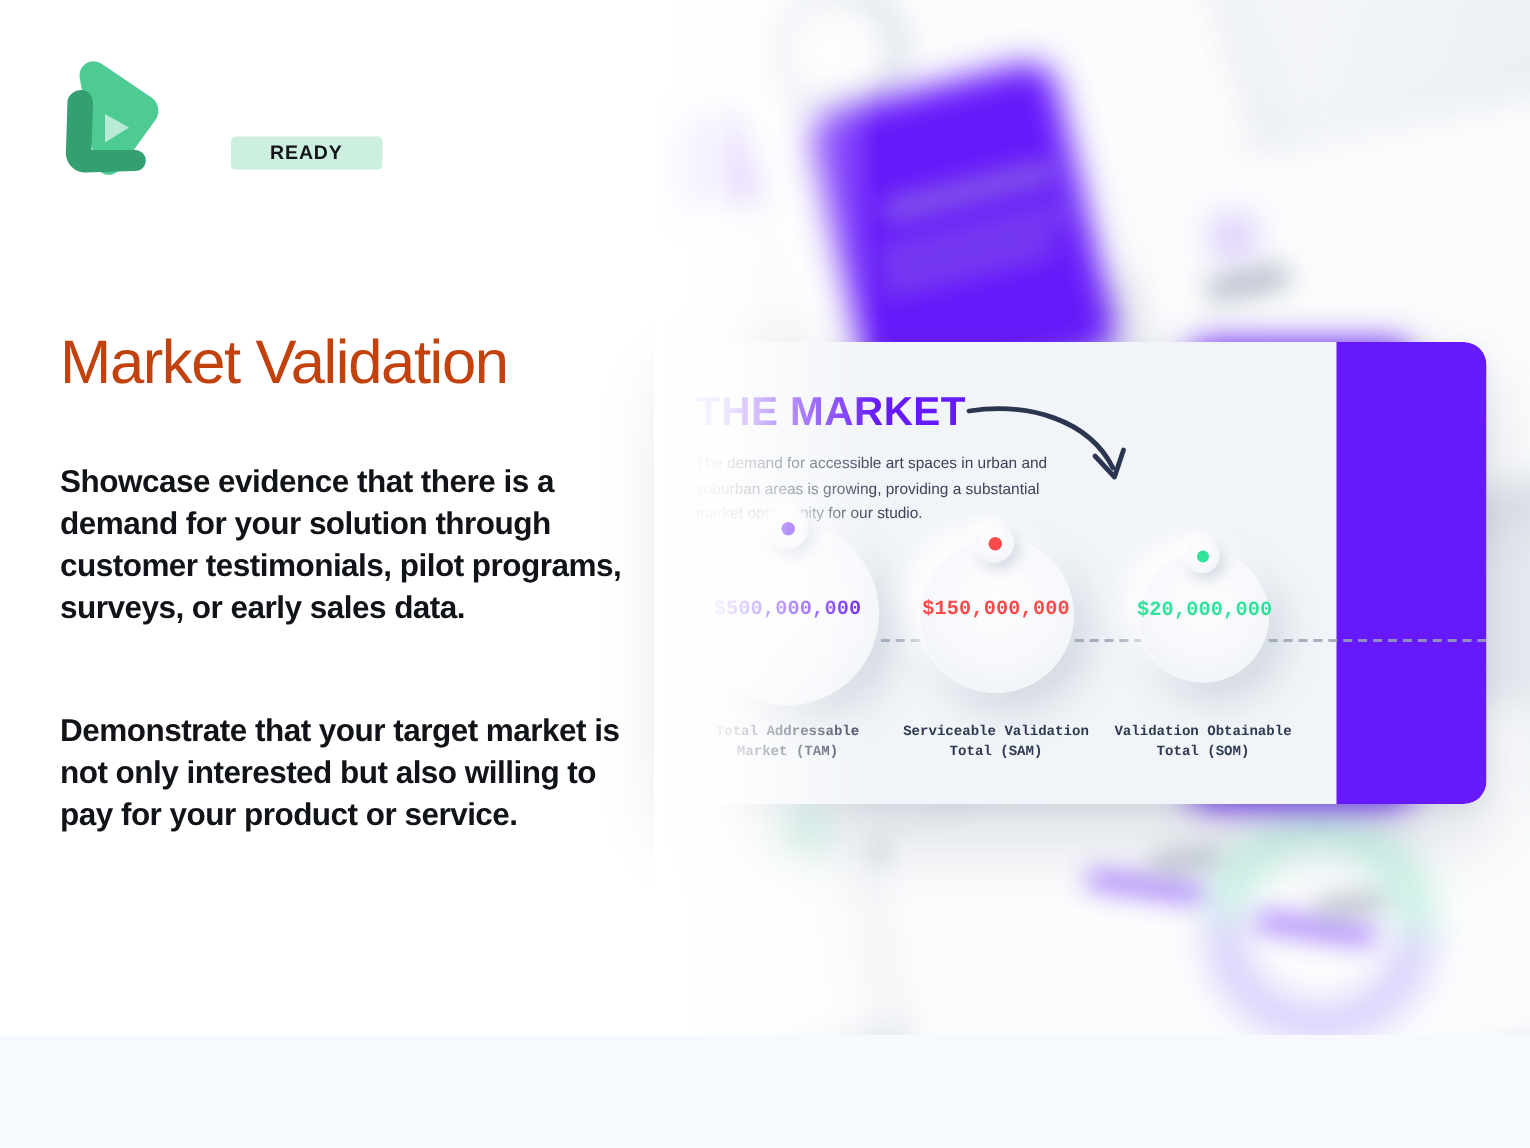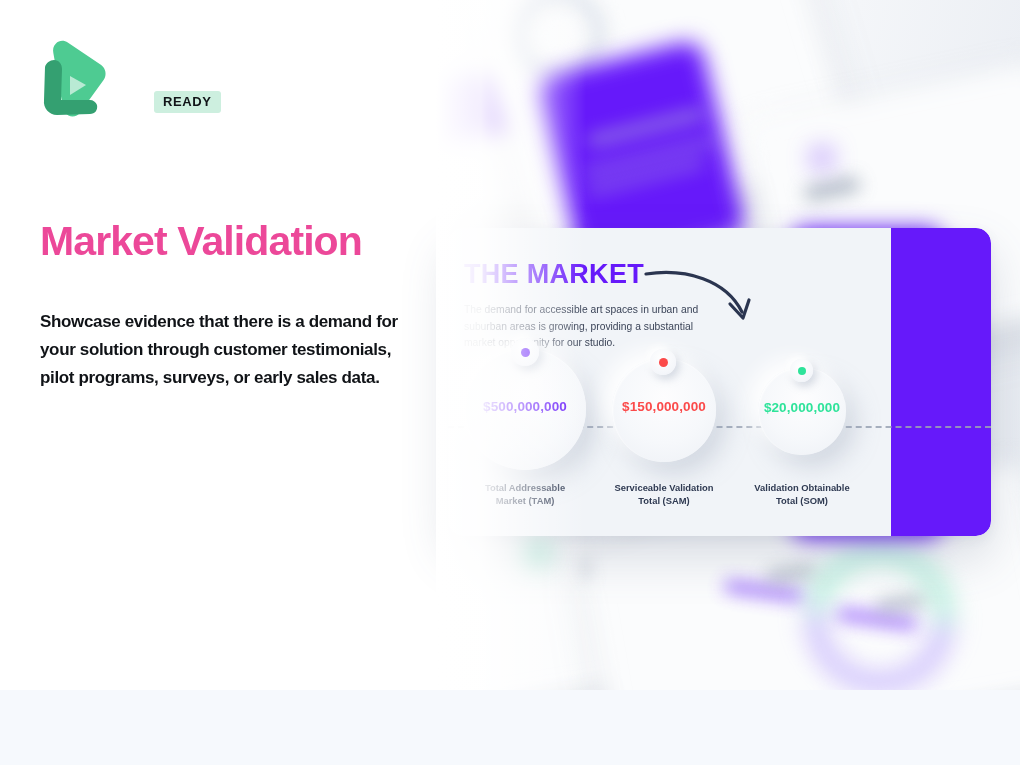--- a/index.html
+++ b/index.html
@@ -64,21 +64,21 @@
   }
   .arrow{ position:absolute; left:196px; top:40px; width:118px; height:60px; }
 
   
   .dashline{
     position:absolute; left:0px; top:198px; width:543px; height:0;
     border-top:2px dashed #9aa4b4; opacity:.85;
   }
 
   
-  .circles{ position:absolute; left:0; top:0; width:443px; height:308px; }
+  .circles{ position:absolute; left:0; top:0; width:443px; height:308px;font-family:Liberation Mono, monospace; }
   .node{ position:absolute; }
   .bubble{
     position:absolute; border-radius:50%;
     background:radial-gradient(circle at 50% 38%,#fdfdfe 0%,#f6f8fb 55%,#edf0f5 100%);
     box-shadow:
       -9px -9px 20px rgba(255,255,255,.95),
       10px 12px 24px rgba(150,162,182,.34),
       inset 1px 1px 2px rgba(255,255,255,.9);
   }
   .knob{
@@ -95,34 +95,34 @@
   .nlabel{
     position:absolute; width:150px; text-align:center; left:50%; transform:translateX(-50%);
     font-size:9.4px; font-weight:bold; line-height:12.5px; color:#2f3a52;
   }
 
   
   .logo-wrap{ position:absolute; left:40px; top:38px; width:340px; height:86px; }
   .logo-mark{ position:absolute; left:0; top:0; width:68px; height:82px; }
   .ready-badge{
     position:absolute; left:114px; top:53px; background:#cdefdf;
-    padding:3px 9px 4px; border-radius:3px;
+    padding:3px 26px 4px; border-radius:3px;
     font-size:13px; font-weight:bold; letter-spacing:.6px; color:#111418;
   }
   .brand{
     position:absolute; left:113px; top:77px;
     font-size:26.5px; font-weight:bold; letter-spacing:-.6px; color:#111418;
   }
   .headline{
     position:absolute; left:40px; top:218px;
-    font-size:41px; font-weight:bold; letter-spacing:-.9px; color:#ec4899;
+    font-size:41px; font-weight:normal; letter-spacing:-.9px; color:#c2410c;
   }
   .para{
     position:absolute; left:40px; width:378px;
-    font-size:17px; font-weight:bold; line-height:28px; letter-spacing:-.35px; color:#101317;
+    font-size:21px; font-weight:bold; line-height:28px; letter-spacing:-.35px; color:#101317;
   }
   #para1{ top:308px; }
   #para2{ top:474px; }
 
   .bottom-band{
     position:absolute; left:0; top:690px; width:1020px; height:75px;
     background:#f6f9fd; z-index:60;
   }
 </style>
 </head>
@@ -224,15 +224,16 @@
       <path d="M22 3 C26 0,31 1,34 4 L63 32 C67 36,67 43,63 47 L34 75 C31 78,26 79,22 76 C19 74,18 71,18 67 L18 12 C18 8,19 5,22 3 Z" fill="#4ecb92" transform="rotate(-10 34 40)"></path>
       <path d="M14 22 C10 22,6 25,5 29 L4 62 C3 70,9 77,17 77 L50 76 C55 76,58 72,57 67 C56 64,53 62,50 62 L21 62 L22 31 C22 26,19 22,14 22 Z" fill="#34a071"></path>
       <path d="M30 38 L46 47 L30 57 Z" fill="#cdf0df" opacity=".85"></path>
     </svg>
     <div class="ready-badge">READY</div>
   </div>
 
   <div class="headline">Market Validation</div>
 
   <div class="para" id="para1">Showcase evidence that there is a demand for your solution through customer testimonials, pilot programs, surveys, or early sales data.</div>
+  <div class="para" id="para2">Demonstrate that your target market is not only interested but also willing to pay for your product or service.</div>
 
   <div class="bottom-band"></div>
 </div>
 
 </body></html>

